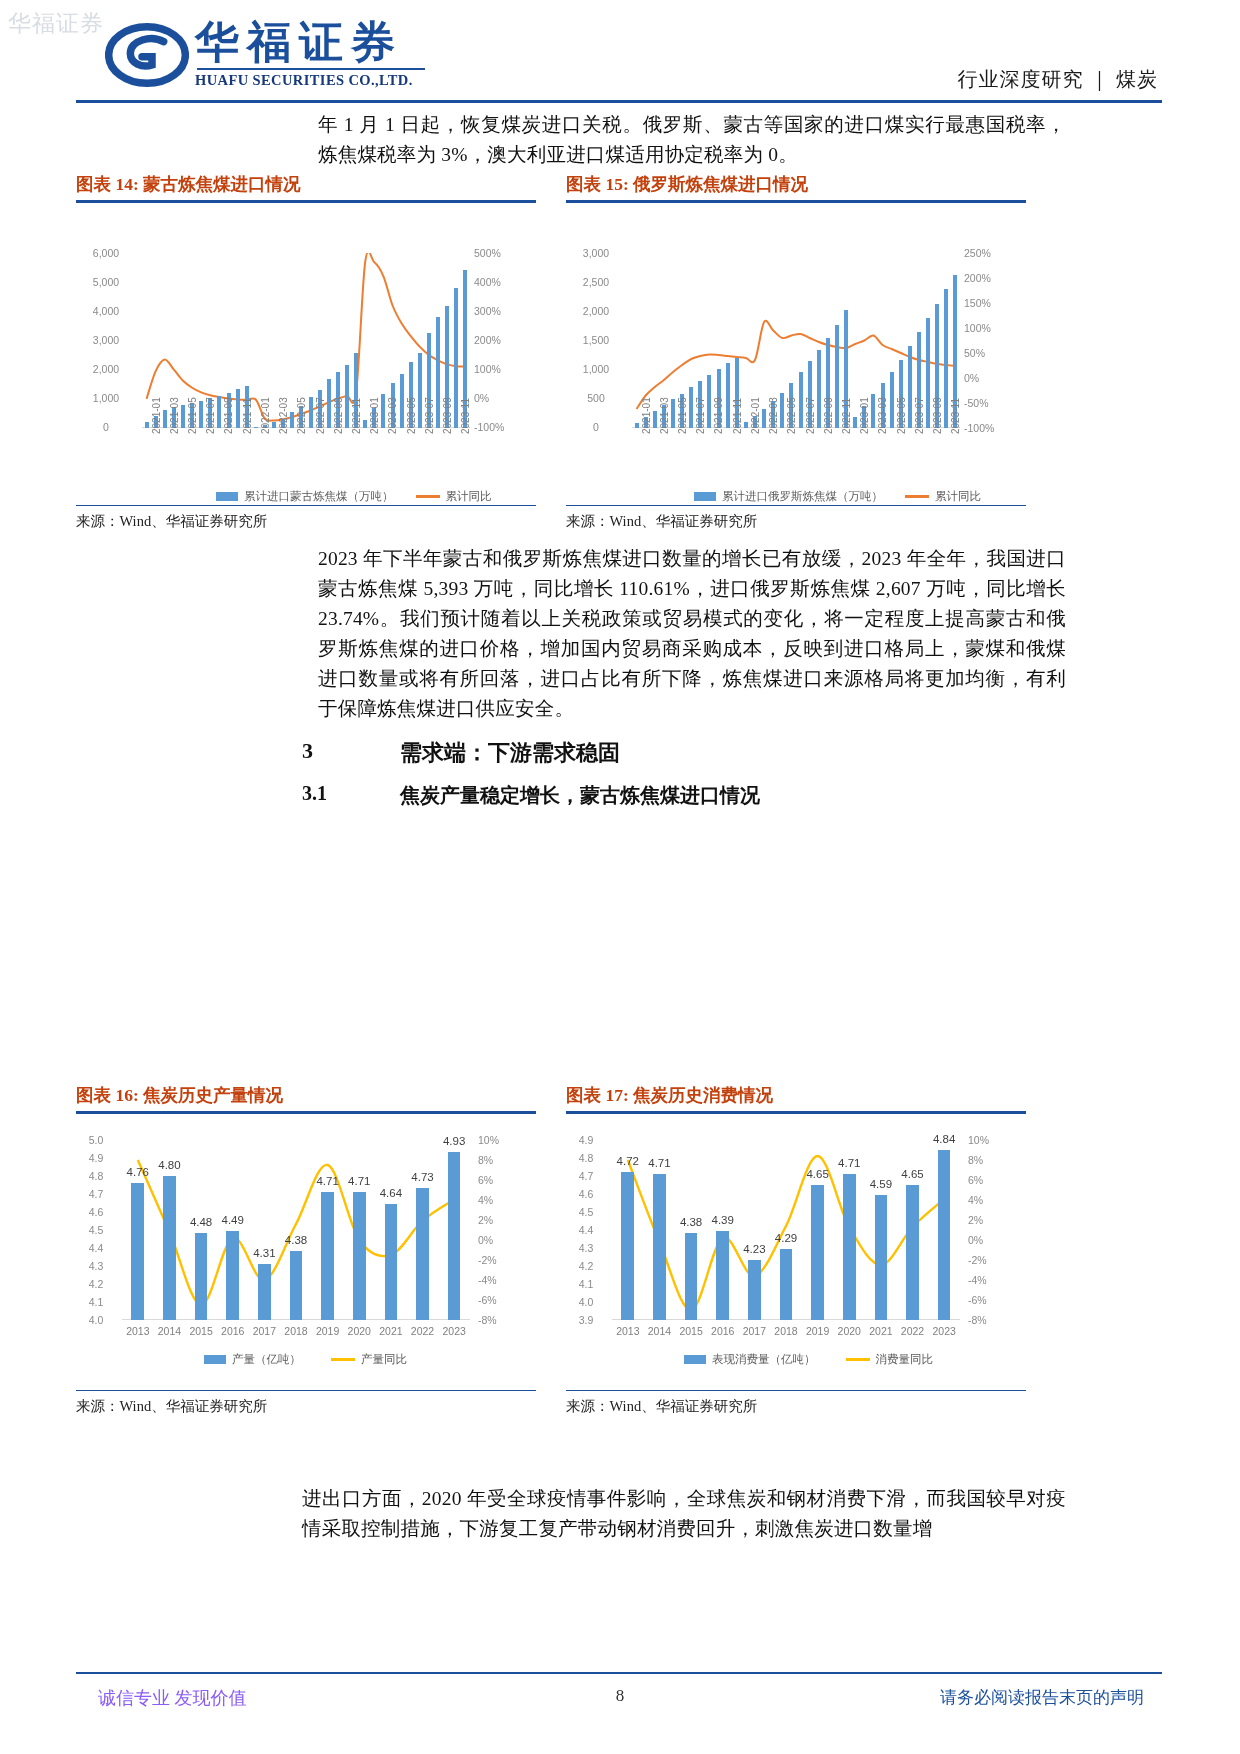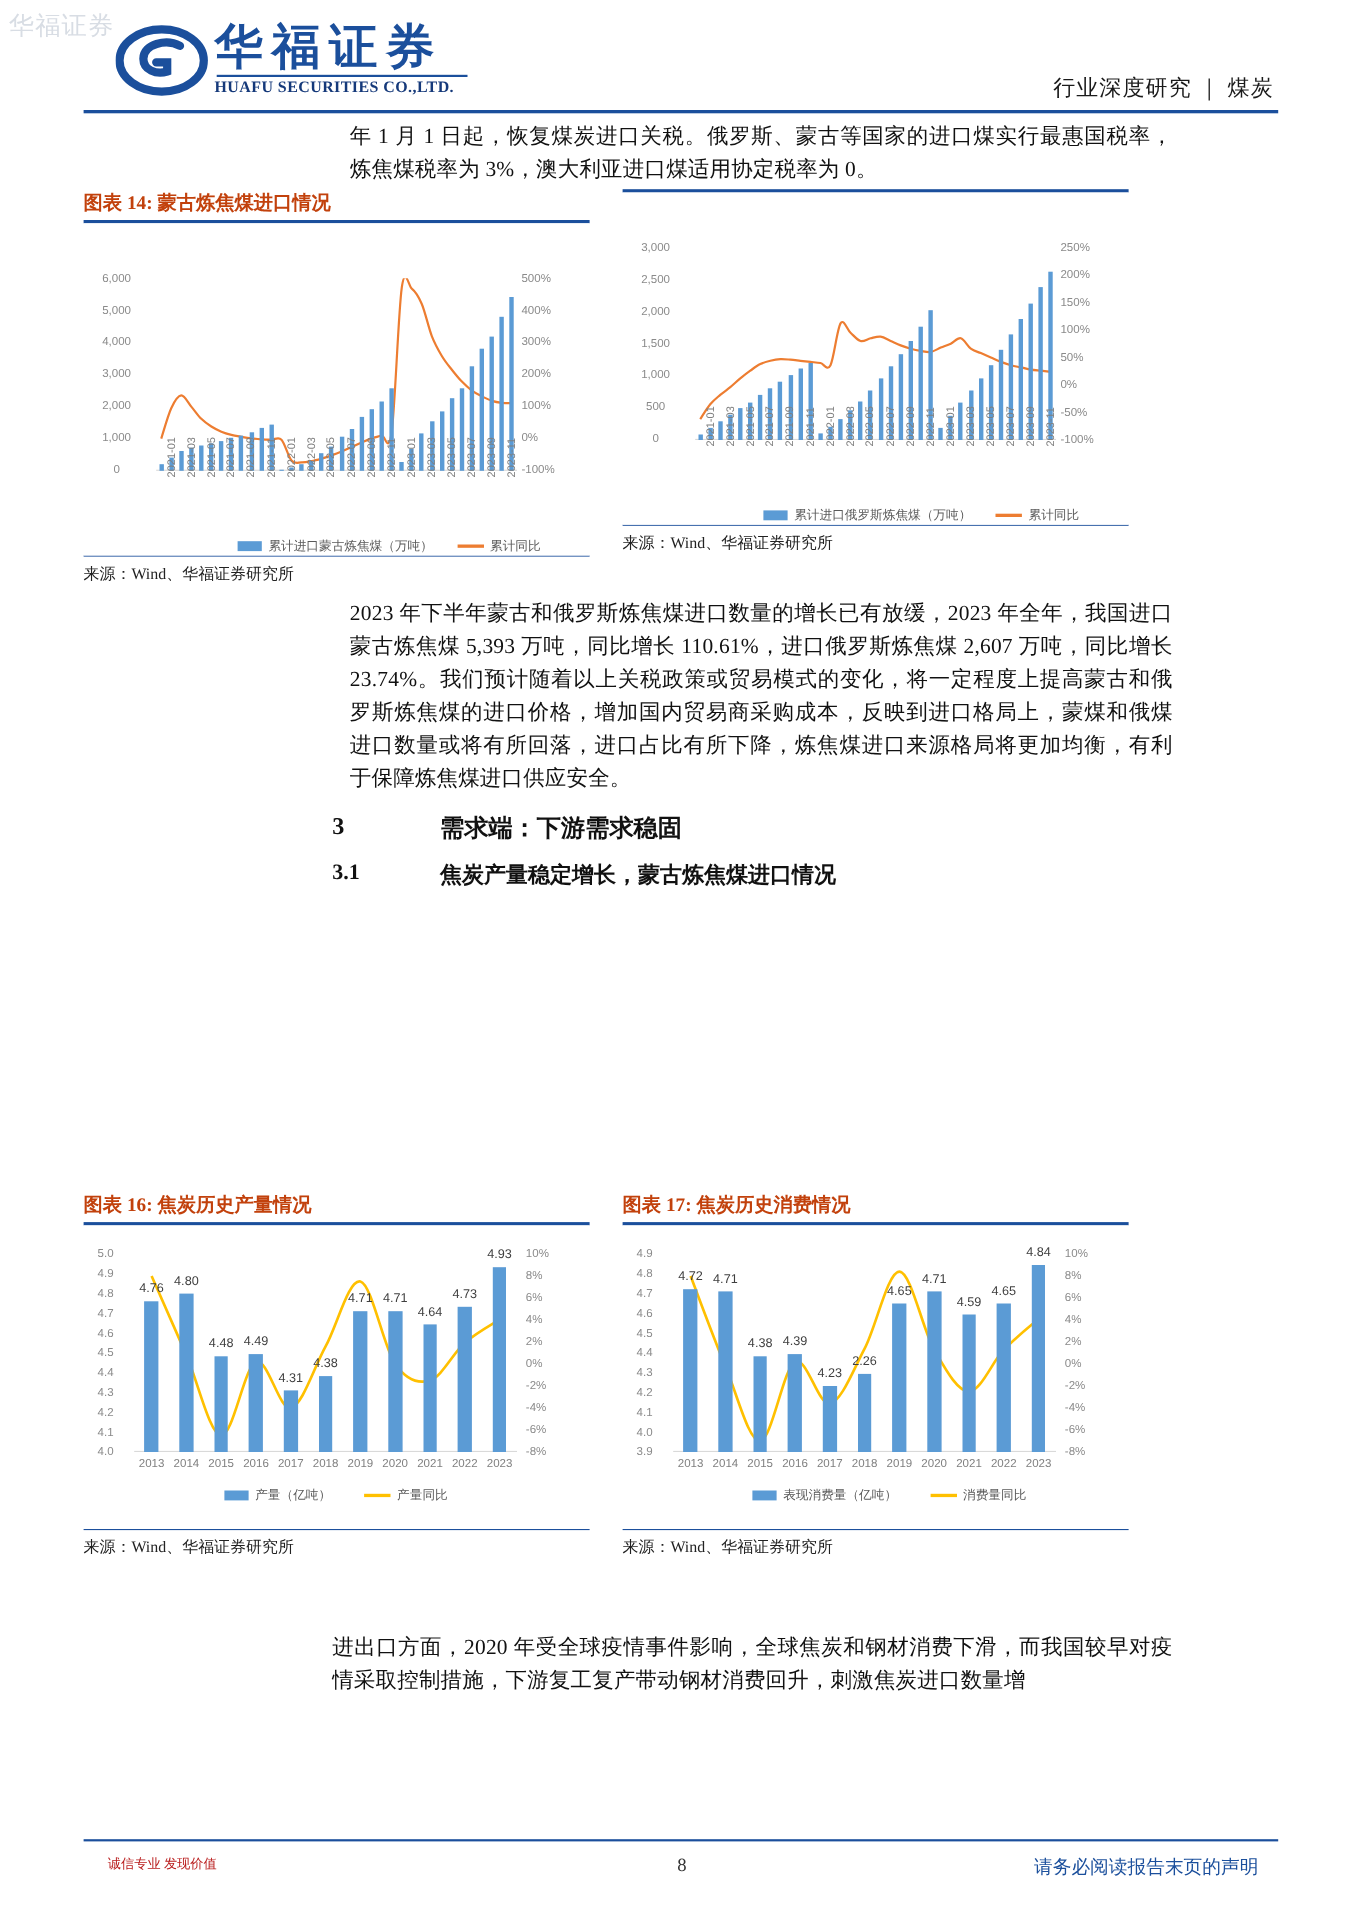--- a/index.html
+++ b/index.html
@@ -113,21 +113,21 @@
     font-weight: bold; font-size: 20px; color: #111; white-space: nowrap;
   }
 
   
   .footer-rule {
     position: absolute; left: 76px; top: 1672px; width: 1086px;
     height: 1.6px; background: #1b4f9c;
   }
   .footer-left {
     position: absolute; left: 98px; top: 1686px;
-    font-family: "Liberation Serif", serif; font-size: 12px; color: #b91c1c;
+    font-family: "Liberation Serif", serif; font-size: 18px; color: #8b5cf6;
     white-space: nowrap;
   }
   .footer-center {
     position: absolute; left: 0; top: 1686px; width: 1240px; text-align: center;
     font-family: "Liberation Serif", serif; font-size: 17px; color: #333;
   }
   .footer-right {
     position: absolute; right: 96px; top: 1686px;
     font-family: "Liberation Serif", serif; font-size: 17px; color: #1b4f9c;
     white-space: nowrap;
@@ -252,20 +252,21 @@
           <span class="sw-line"></span>
           <span>累计同比</span>
         </span>
       </div>
     </div>
     <div class="fig-foot-rule"></div>
     <div class="fig-source">来源：Wind、华福证券研究所</div>
   </div>
 
   <div class="fig" style="left:566px; top:172px; width:460px;">
+    <div class="fig-title">图表 15:  俄罗斯炼焦煤进口情况</div>
     <div class="fig-rule"></div>
     <div class="fig-body" style="height:302px;">
 
       <div class="axis-lbl r" style="left:0px; top:44px; width:60px;">3,000</div>
       <div class="axis-lbl r" style="left:0px; top:73px; width:60px;">2,500</div>
       <div class="axis-lbl r" style="left:0px; top:102px; width:60px;">2,000</div>
       <div class="axis-lbl r" style="left:0px; top:131px; width:60px;">1,500</div>
       <div class="axis-lbl r" style="left:0px; top:160px; width:60px;">1,000</div>
       <div class="axis-lbl r" style="left:0px; top:189px; width:60px;">500</div>
       <div class="axis-lbl r" style="left:0px; top:218px; width:60px;">0</div>
@@ -510,21 +511,21 @@
           <div class="dlabel" style="left: 61.8182px; top: 41.4px;">4.72</div>
           <div class="xcat" style="left: 61.8182px; top: 211px;">2013</div>
           <div class="dlabel" style="left: 93.4545px; top: 43.2px;">4.71</div>
           <div class="xcat" style="left: 93.4545px; top: 211px;">2014</div>
           <div class="dlabel" style="left: 125.091px; top: 102.6px;">4.38</div>
           <div class="xcat" style="left: 125.091px; top: 211px;">2015</div>
           <div class="dlabel" style="left: 156.727px; top: 100.8px;">4.39</div>
           <div class="xcat" style="left: 156.727px; top: 211px;">2016</div>
           <div class="dlabel" style="left: 188.364px; top: 129.6px;">4.23</div>
           <div class="xcat" style="left: 188.364px; top: 211px;">2017</div>
-          <div class="dlabel" style="left: 220px; top: 118.8px;">2.26</div>
+          <div class="dlabel" style="left: 220px; top: 118.8px;">4.29</div>
           <div class="xcat" style="left: 220px; top: 211px;">2018</div>
           <div class="dlabel" style="left: 251.636px; top: 54px;">4.65</div>
           <div class="xcat" style="left: 251.636px; top: 211px;">2019</div>
           <div class="dlabel" style="left: 283.273px; top: 43.2px;">4.71</div>
           <div class="xcat" style="left: 283.273px; top: 211px;">2020</div>
           <div class="dlabel" style="left: 314.909px; top: 64.8px;">4.59</div>
           <div class="xcat" style="left: 314.909px; top: 211px;">2021</div>
           <div class="dlabel" style="left: 346.545px; top: 54px;">4.65</div>
           <div class="xcat" style="left: 346.545px; top: 211px;">2022</div>
           <div class="dlabel" style="left: 378.182px; top: 19.8px;">4.84</div>

